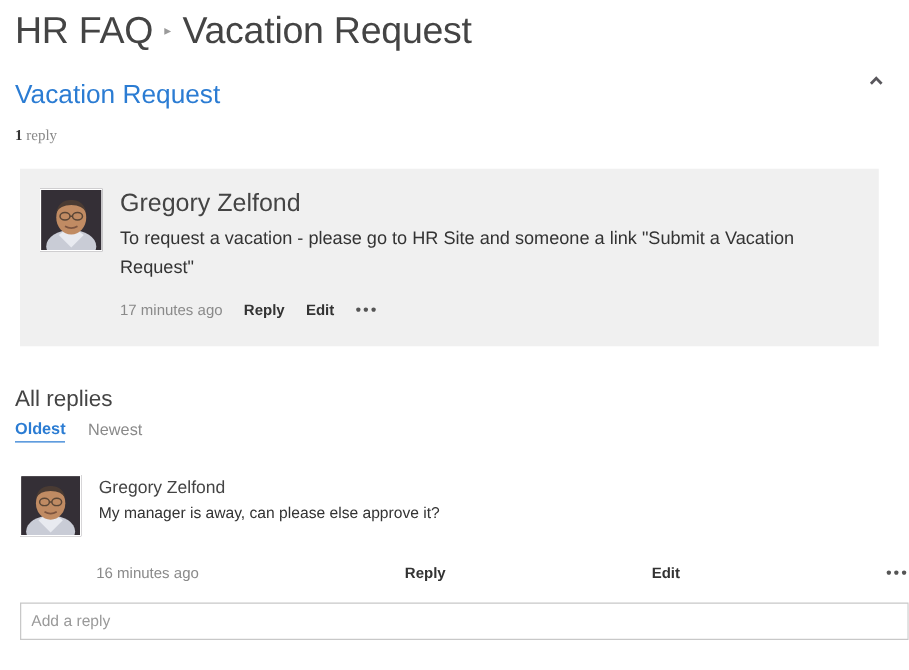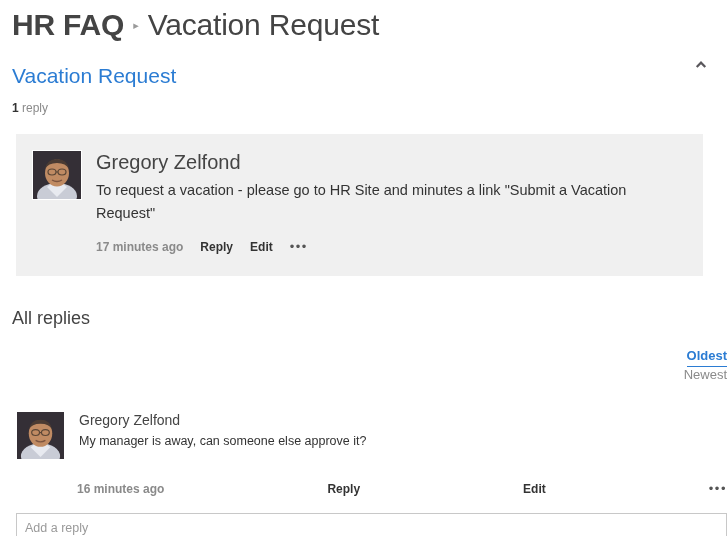--- a/index.html
+++ b/index.html
@@ -18,21 +18,21 @@
   
   .breadcrumb {
     padding: 6px 0 0 12px;
     display: flex;
     align-items: baseline;
     height: 48px;
     box-sizing: border-box;
   }
   .bc-link {
     font-size: 30px;
-    font-weight: 700;
+    font-weight: 400;
     color: #444444;
     letter-spacing: -0.2px;
     line-height: 38px;
     cursor: pointer;
   }
   .bc-sep {
     margin: 0 9px;
     color: #9a9a9a;
     font-size: 11px;
     position: relative;
@@ -55,20 +55,21 @@
     font-size: 21px;
     font-weight: 400;
     color: #2b7cd3;
     line-height: 28px;
     cursor: pointer;
   }
   .reply-count {
     margin-top: 11px;
     font-size: 12px;
     color: #8a8a8a;
+    font-family: Liberation Serif, serif;
   }
   .reply-count b {
     color: #333333;
     font-weight: bold;
   }
   .collapse-icon {
     position: absolute;
     right: 18px;
     top: 8px;
     width: 16px;
@@ -117,21 +118,20 @@
     max-width: 540px;
   }
   .meta-row {
     margin-top: 15px;
     display: flex;
     align-items: center;
     font-size: 12px;
   }
   .meta-time {
     color: #8a8a8a;
-    font-weight: bold;
   }
   .meta-action {
     margin-left: 17px;
     color: #333333;
     font-weight: bold;
     cursor: pointer;
   }
   .meta-ellipsis {
     margin-left: 17px;
     color: #555555;
@@ -142,24 +142,23 @@
   }
 
   
   .all-replies-head {
     margin: 32px 0 0 12px;
     font-size: 18px;
     font-weight: 400;
     color: #444444;
   }
   .sort-tabs {
-    margin: 19px 0 0 12px;
+    margin: 5px 0 0 12px;
     display: flex;
     align-items: flex-end;
-    flex-direction: column;
   }
   .sort-tab {
     font-size: 13px;
     color: #8a8a8a;
     cursor: pointer;
     padding-bottom: 3px;
   }
   .sort-tab + .sort-tab { margin-left: 18px; text-align: center; }
   .sort-tab.active {
     color: #2b7cd3;
@@ -243,21 +242,21 @@
       <ellipse cx="24" cy="22" rx="12" ry="13.5" fill="#c08b63"></ellipse>
       <path d="M12 18 Q14 8 24 8 Q34 8 36 18 Q33 12 24 12 Q15 12 12 18 Z" fill="#4a3b33"></path>
       <ellipse cx="19" cy="21" rx="4" ry="3" fill="none" stroke="#5a4636" stroke-width="1.2"></ellipse>
       <ellipse cx="29" cy="21" rx="4" ry="3" fill="none" stroke="#5a4636" stroke-width="1.2"></ellipse>
       <line x1="23" y1="21" x2="25" y2="21" stroke="#5a4636" stroke-width="1.2"></line>
       <path d="M19 29 Q24 32 29 29" stroke="#7d5540" stroke-width="1.4" fill="none"></path>
     </svg>
   </div>
   <div class="post-body">
     <div class="author-lg">Gregory Zelfond</div>
-    <div class="post-text-lg">To request a vacation - please go to HR Site and minutes a link "Submit a Vacation Request"</div>
+    <div class="post-text-lg">To request a vacation - please go to HR Site and someone a link "Submit a Vacation Request"</div>
     <div class="meta-row">
       <span class="meta-time">17 minutes ago</span>
       <span class="meta-action">Reply</span>
       <span class="meta-action">Edit</span>
       <span class="meta-ellipsis">•••</span>
     </div>
   </div>
 </div>
 
 <div class="all-replies-head">All replies</div>
@@ -275,21 +274,21 @@
       <ellipse cx="24" cy="22" rx="12" ry="13.5" fill="#c08b63"></ellipse>
       <path d="M12 18 Q14 8 24 8 Q34 8 36 18 Q33 12 24 12 Q15 12 12 18 Z" fill="#4a3b33"></path>
       <ellipse cx="19" cy="21" rx="4" ry="3" fill="none" stroke="#5a4636" stroke-width="1.2"></ellipse>
       <ellipse cx="29" cy="21" rx="4" ry="3" fill="none" stroke="#5a4636" stroke-width="1.2"></ellipse>
       <line x1="23" y1="21" x2="25" y2="21" stroke="#5a4636" stroke-width="1.2"></line>
       <path d="M19 29 Q24 32 29 29" stroke="#7d5540" stroke-width="1.4" fill="none"></path>
     </svg>
   </div>
   <div class="reply-body">
     <div class="author-sm">Gregory Zelfond</div>
-    <div class="post-text-sm">My manager is away, can someone else approve it?</div>
+    <div class="post-text-sm">My manager is away, can please else approve it?</div>
   </div>
 </div>
 <div class="meta-row reply-meta">
   <span class="meta-time">16 minutes ago</span>
   <span class="meta-action">Reply</span>
   <span class="meta-action">Edit</span>
   <span class="meta-ellipsis">•••</span>
 </div>
 
 <div class="add-reply-wrap">

